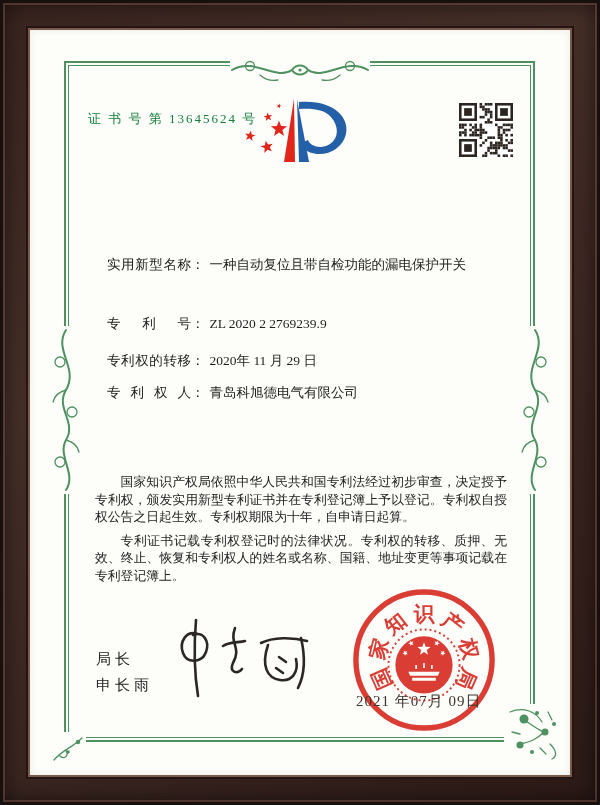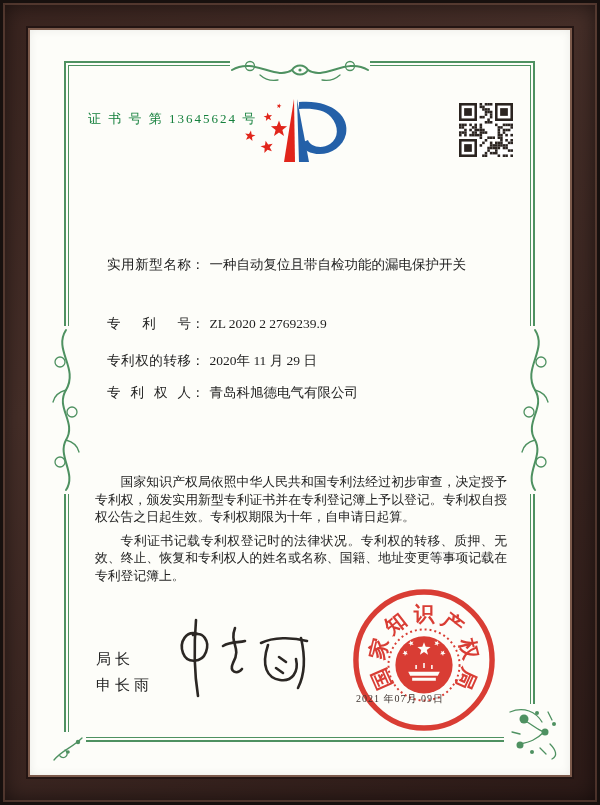--- a/index.html
+++ b/index.html
@@ -25,21 +25,21 @@
   .lbl{display:inline-block;width:84px;text-align:justify;text-align-last:justify;vertical-align:top;margin-left:12px;}
   .colon{margin-right:5px;}
   .grant2{position:absolute;left:215px;top:0;white-space:nowrap;}
   .grant2 .lbl{width:70px;}
   .paras{position:absolute;left:95px;top:474px;width:412px;font-size:12.8px;line-height:17.6px;
          color:#222;text-align:justify;}
   .paras p{margin:0 0 6px 0;text-indent:2em;}
   .signer{position:absolute;left:96px;top:646px;font-size:15px;letter-spacing:4px;color:#242424;line-height:26px;}
   .signature{position:absolute;left:168px;top:616px;width:155px;height:85px;}
   .seal{position:absolute;left:350px;top:586px;width:148px;height:148px;opacity:.9;mix-blend-mode:multiply;}
-  .seal-date{position:absolute;left:356px;top:692px;width:150px;font-size:10px;
+  .seal-date{position:absolute;left:356px;top:692px;width:150px;font-size:15px;
          letter-spacing:1px;color:#3e3430;}
   .g-stroke{stroke:#4e9161;fill:none;stroke-width:2;stroke-linecap:round;}
   .g-thin{stroke:#4e9161;fill:none;stroke-width:1.3;stroke-linecap:round;}
   .g-fill{fill:#4e9161;stroke:none;}
 </style>
 </head>
 <body>
 
 <div id="page">
   <div class="frame"></div>

